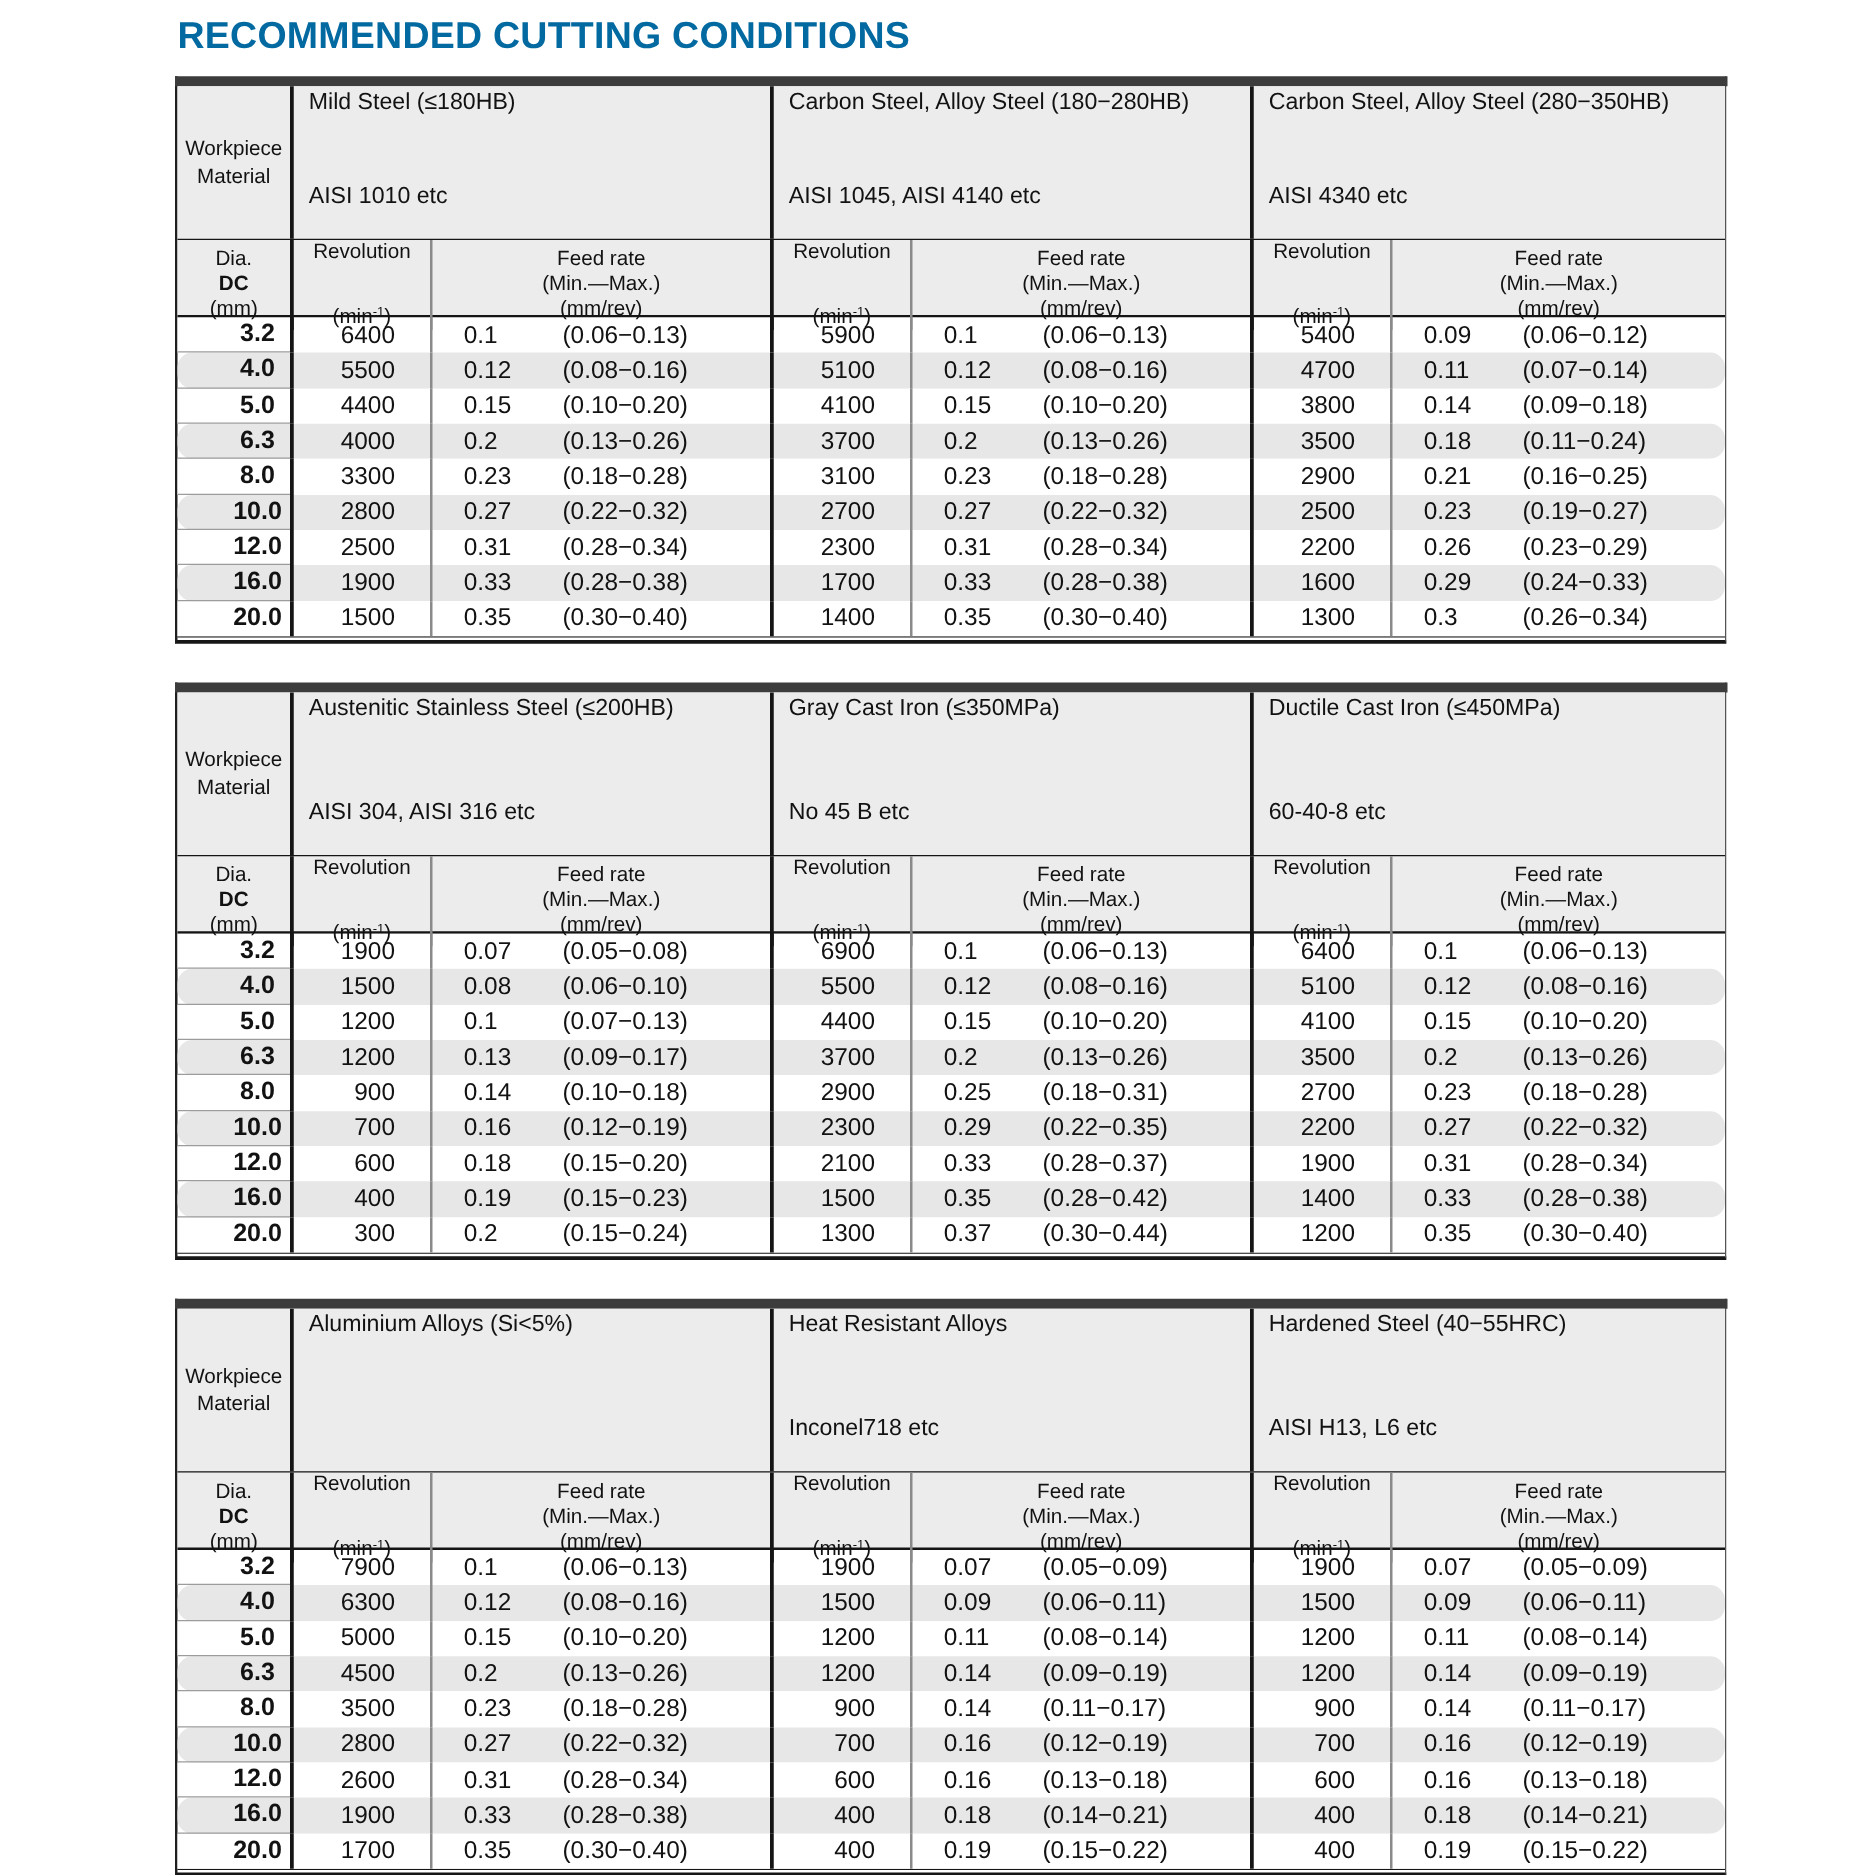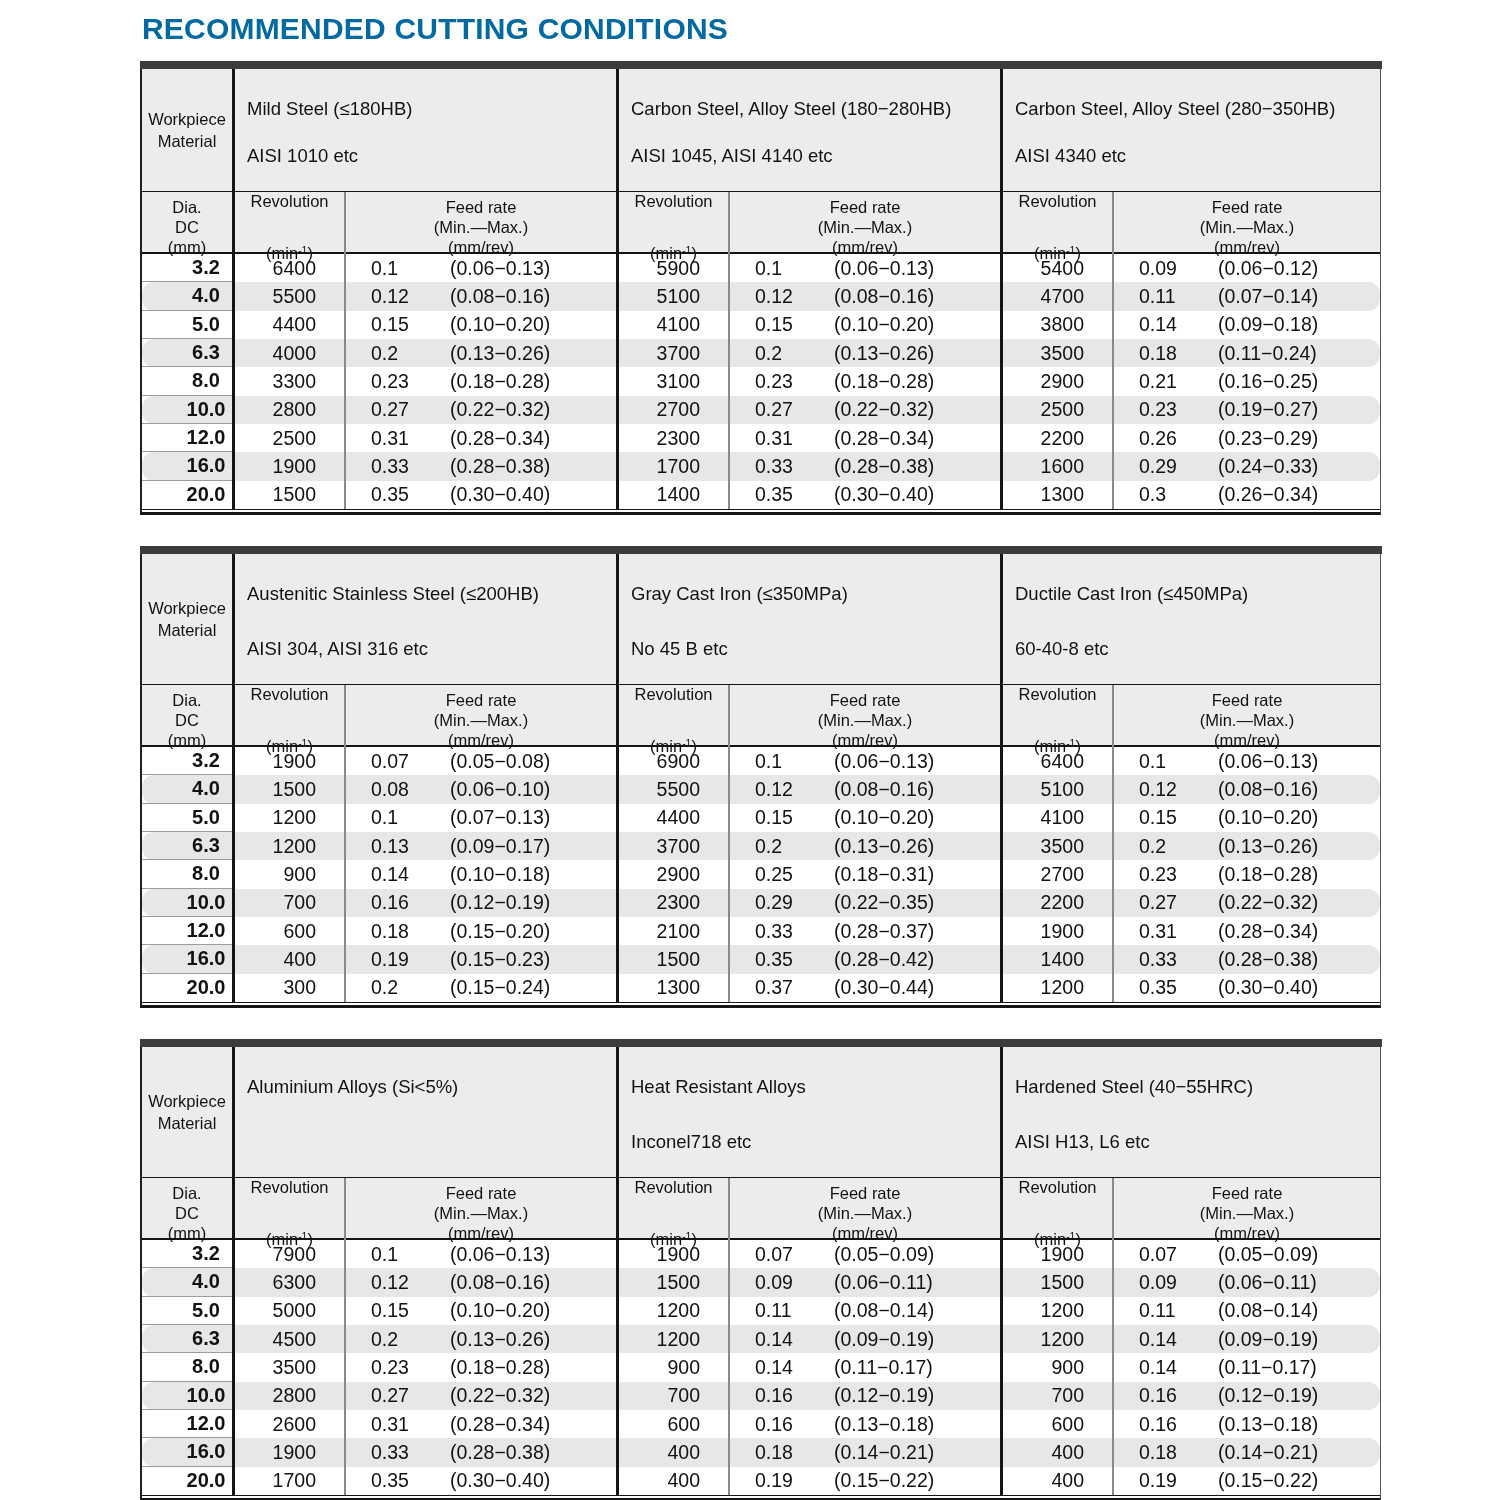--- a/index.html
+++ b/index.html
@@ -24,38 +24,38 @@
   
   .mat-row { display:grid; grid-template-columns:90px 384px 384px 380px; background:#ececec; }
   .t1 .mat-row { height:122px; }
   .t2 .mat-row, .t3 .mat-row { height:130px; }
   .mh-label {
     display:flex; align-items:center; justify-content:center; text-align:center;
     font-size:16.5px; line-height:1.35; padding:0 3px;
   }
   .mh-mat {
     border-left:3px solid #151515; display:flex; flex-direction:column;
-    justify-content:space-between; padding:29px 8px 24px 12px; font-size:18.5px;
+    justify-content:space-between; padding:1px 8px 24px 12px; font-size:18.5px;
     box-sizing:border-box;
   }
   .mat-name, .mat-ex { white-space:nowrap; }
 
   
   .sub-row {
     display:grid; grid-template-columns:90px 112px 272px 112px 272px 112px 268px;
     height:63px; background:#ececec; box-sizing:border-box;
     border-top:1.5px solid #151515; border-bottom:2.5px solid #151515;
   }
   .sh {
     display:flex; flex-direction:column; align-items:center; justify-content:center;
     font-size:16.5px; line-height:1.2; text-align:center;
   }
   .sh-rev { border-left:3px solid #151515;gap:32px; }
   .sh-feed { border-left:2px solid #8a8a8a; }
-  .bold { font-weight:400; }
+  .bold { font-weight:700; }
   .su { font-size:10.5px; vertical-align:5px; letter-spacing:0; }
 
   
   .rows { border-bottom:1.5px solid #151515; }
   .row {
     display:grid; grid-template-columns:90px 112px 272px 112px 272px 112px 268px;
     height:28.33px; background:#ffffff;
   }
   .row.alt { background:#e7e7e7;border-radius:12px; }
   .cell { box-sizing:border-box; }

